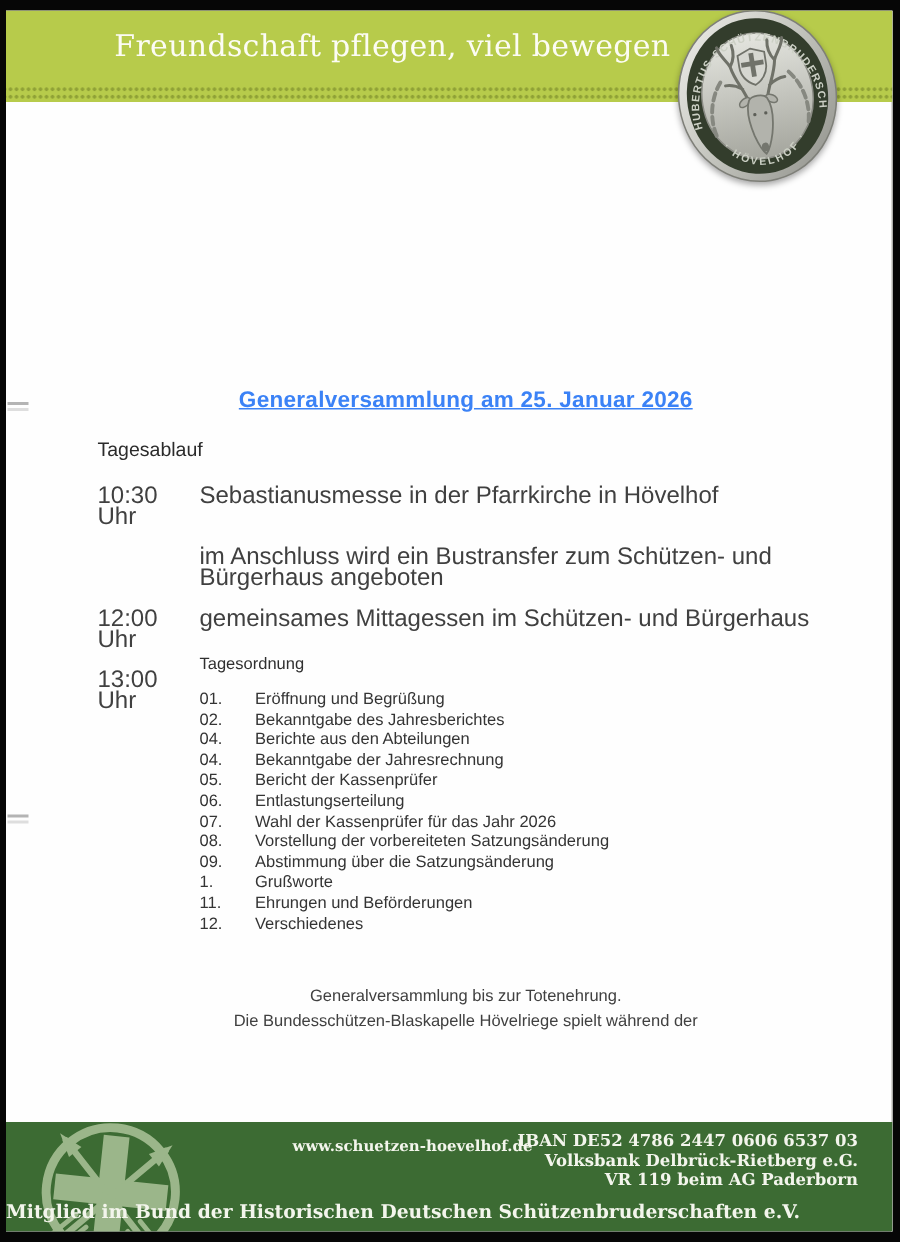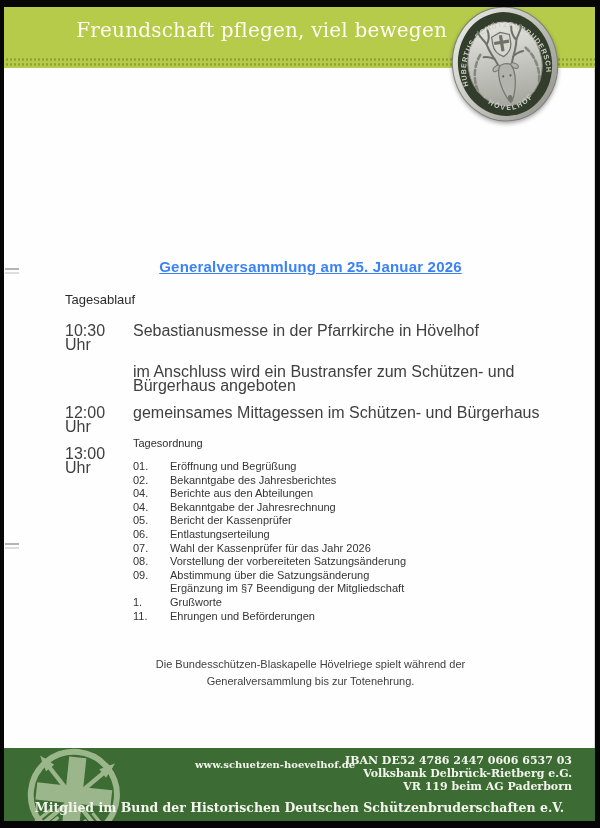--- a/index.html
+++ b/index.html
@@ -63,21 +63,21 @@
   
   .footer{
     position:absolute;left:0;right:0;bottom:0;height:73px;
     background:var(--footer-green,#3c6b33);
     color:#f3f5ec;font-family:"DejaVu Serif","Liberation Serif",serif;font-weight:700;
     overflow:hidden;
   }
   .emblem{position:absolute;left:16px;top:-7px;width:112px;height:112px;}
   .contact{position:absolute;top:9px;right:240px;text-align:right;font-size:10px;line-height:15px;white-space:nowrap;}
   .bank{position:absolute;top:7px;right:23px;text-align:right;font-size:11px;line-height:12.8px;white-space:nowrap;}
-  .membership{position:absolute;bottom:6px;left:0;right:0;text-align:center;font-size:12.5px;white-space:nowrap;}
+  .membership{position:absolute;bottom:6px;left:0;right:0;text-align:left;font-size:12.5px;white-space:nowrap;}
 </style>
 </head>
 <body>
 
 <div class="page">
   <div class="sheet">
 
     <div class="topbar">
       <div class="slogan">Freundschaft pflegen, viel bewegen</div>
       <div class="dots"></div>
@@ -188,36 +188,39 @@
         <span class="atext">Wahl der Kassenprüfer für das Jahr 2026</span>
       </li>
       <li class="arow">
         <span class="anum">08.</span>
         <span class="atext">Vorstellung der vorbereiteten Satzungsänderung</span>
       </li>
       <li class="arow">
         <span class="anum">09.</span>
         <span class="atext">
           <div>Abstimmung über die Satzungsänderung</div>
-          <div>Ergänzung im §7 Beendigung der Mitgliedschaft</div>
         </span>
       </li>
       <li class="arow">
         <span class="anum">1.</span>
         <span class="atext">Grußworte</span>
       </li>
       <li class="arow">
         <span class="anum">11.</span>
         <span class="atext">Ehrungen und Beförderungen</span>
       </li>
+      <li class="arow">
+        <span class="anum">12.</span>
+        <span class="atext">Verschiedenes</span>
+      </li>
     </ol>
 
     <div class="note">
+      <div>Generalversammlung bis zur Totenehrung.</div>
       <div>Die Bundesschützen-Blaskapelle Hövelriege spielt während der</div>
-      <div>Generalversammlung bis zur Totenehrung.</div>
     </div>
 
     <footer class="footer">
       <svg class="emblem" viewBox="0 0 104 104">
         <g transform="rotate(6 50 50)" opacity="0.92">
           <circle cx="50" cy="50" r="40" fill="none" stroke="#a4bd92" stroke-width="5.5"></circle>
           <path d="M42,15 h16 v27 h27 v16 h-27 v27 h-16 v-27 h-27 v-16 h27 Z" fill="#a4bd92"></path>
           <g stroke="#a4bd92" stroke-width="4" stroke-linecap="round">
             <line x1="79" y1="83" x2="19" y2="21"></line>
             <line x1="21" y1="83" x2="81" y2="21"></line>

